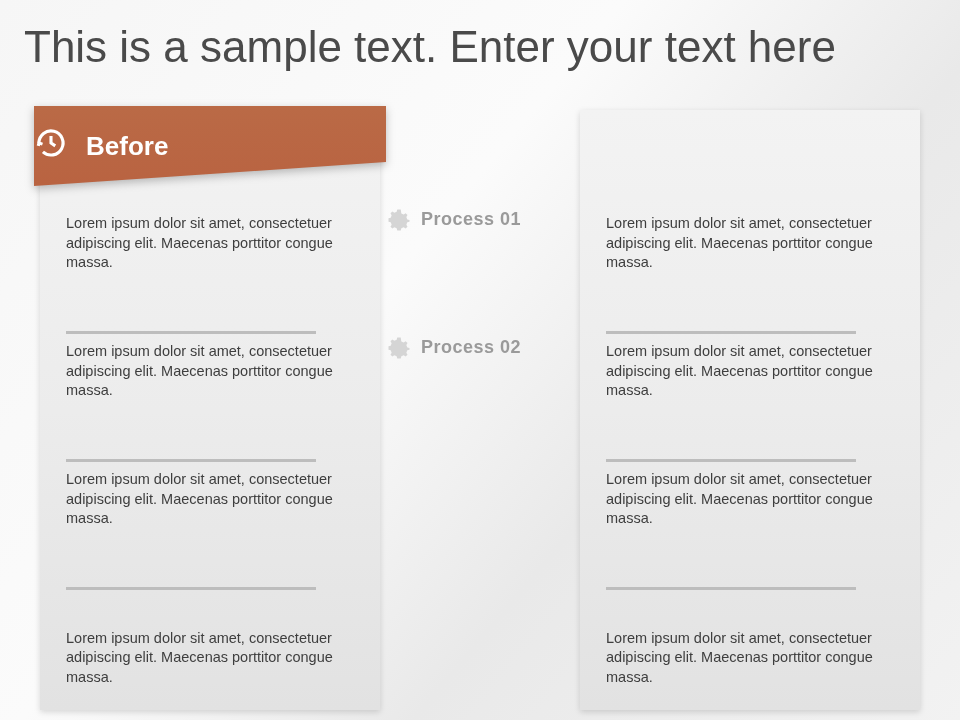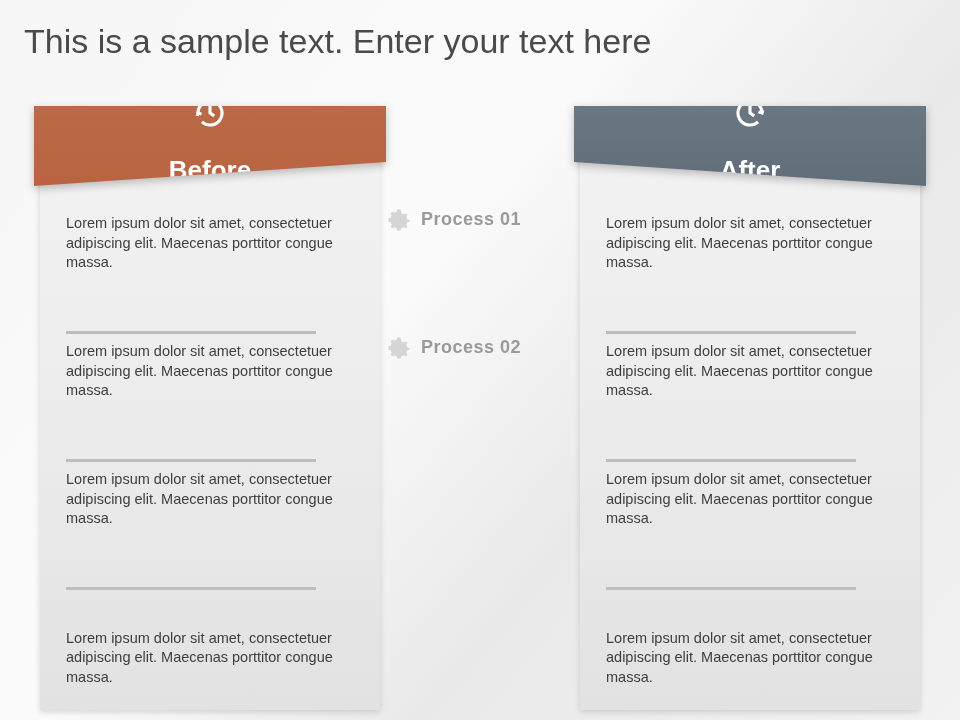--- a/index.html
+++ b/index.html
@@ -6,21 +6,21 @@
   html, body { width: 960px; height: 720px; font-family: Arial, Helvetica, sans-serif; }
   body {
     background: linear-gradient(130deg, #f6f6f6 0%, #fbfbfb 40%, #e9e9e9 65%, #f2f2f2 100%);
     position: relative;
     overflow: hidden;
   }
   .page-title {
     position: absolute;
     top: 22px;
     left: 24px;
-    font-size: 34px;
+    font-size: 44px;
     font-weight: 400;
     color: #4a4a4a;
   }
 
   
   .column {
     position: absolute;
     top: 110px;
     width: 340px;
     height: 600px;
@@ -37,26 +37,25 @@
     left: -6px;
     right: -6px;
     height: 92px;
     filter: drop-shadow(0 3px 4px rgba(0,0,0,0.25));
   }
   .ribbon {
     width: 100%;
     height: 80px;
     display: flex;
     align-items: center;
-    justify-content: flex-end;
+    justify-content: flex-start;
     gap: 18px;
     font-size: 26px;
     font-weight: 700;
     color: #ffffff;
-    flex-direction: column;
   }
   .ribbon-before {
     background: linear-gradient(180deg, #ba6a46 0%, #b96341 100%);
     clip-path: polygon(0 0, 100% 0, 100% 70%, 0 100%);
   }
   .ribbon-after {
     background: linear-gradient(180deg, #6b7782 0%, #616d78 100%);
     clip-path: polygon(0 0, 100% 0, 100% 100%, 0 70%);
   }
 
@@ -164,32 +163,20 @@
     <span>
       <svg viewBox="0 0 24 24">
           <path d="M12 8.5a3.5 3.5 0 1 0 0 7 3.5 3.5 0 0 0 0-7Zm9 3.5-1.9-.5-.8-2 1-1.7-1.6-1.6-1.7 1-2-.8L13.5 3h-3l-.5 1.9-2 .8-1.7-1L4.7 6.3l1 1.7-.8 2L3 10.5v3l1.9.5.8 2-1 1.7 1.6 1.6 1.7-1 2 .8.5 1.9h3l.5-1.9 2-.8 1.7 1 1.6-1.6-1-1.7.8-2 1.9-.5Z"></path>
         </svg>
     </span>
     <span class="process-label">Process 02</span>
   </div>
 </div>
 
 <div class="column col-after">
-  <div class="ribbon-wrap">
-    <div class="ribbon ribbon-after">
-      <span>
-        <svg viewBox="0 0 24 24">
-            <path d="M12 7v5l3 2"></path>
-            <path d="M20.5 12a8.5 8.5 0 1 0-2.8 6.3"></path>
-            <polyline points="21 10 20.5 12 18 11.2"></polyline>
-          </svg>
-      </span>
-      <span>After</span>
-    </div>
-  </div>
   <div class="entries">
     <div class="entry">
       <div class="entry-text">Lorem ipsum dolor sit amet, consectetuer adipiscing elit. Maecenas porttitor congue massa.</div>
       <div class="divider"></div>
     </div>
     <div class="entry">
       <div class="entry-text">Lorem ipsum dolor sit amet, consectetuer adipiscing elit. Maecenas porttitor congue massa.</div>
       <div class="divider"></div>
     </div>
     <div class="entry">

